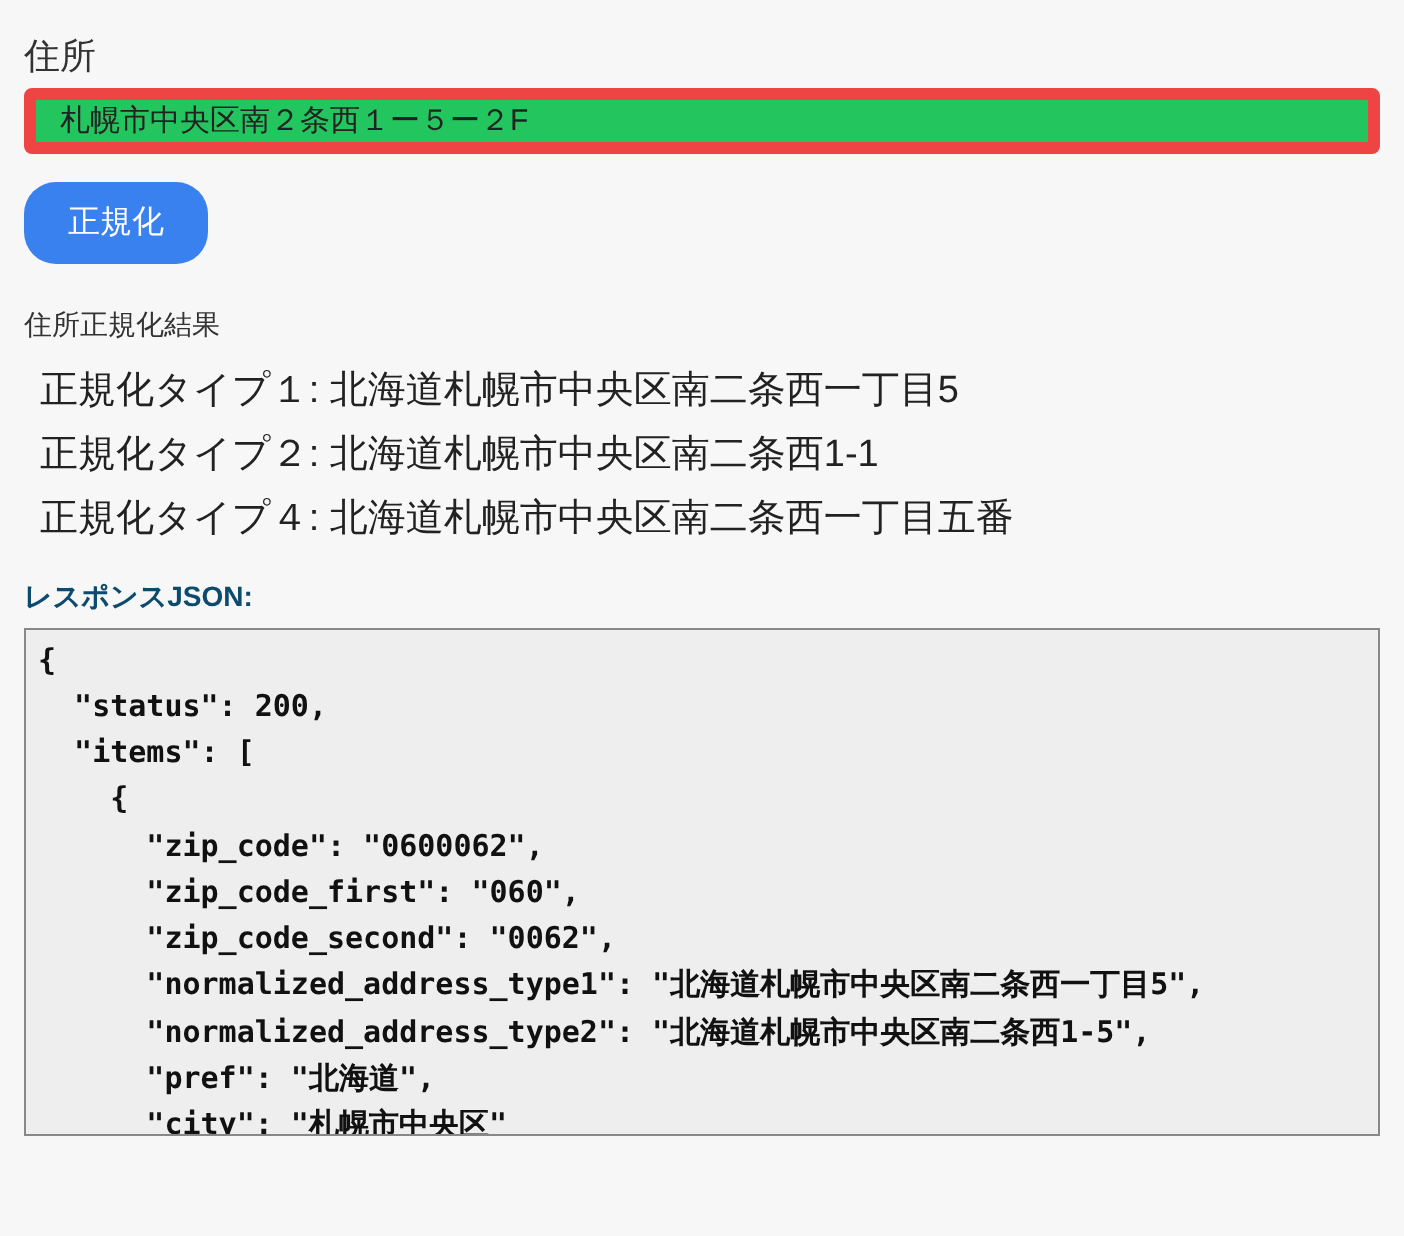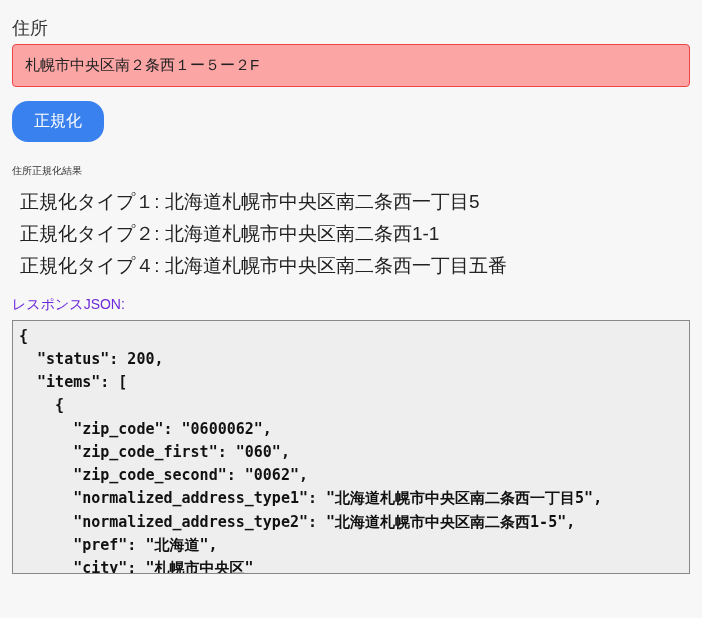--- a/index.html
+++ b/index.html
@@ -14,54 +14,55 @@
     padding: 0 12px 12px 12px;
   }
   .field-label {
     font-size: 18px;
     margin: 16px 0 4px 0;
     color: #333;
   }
   .text-input {
     width: 100%;
     font-size: 15px;
-    padding: 12px 12px;
-    border: 1px solid #ef4444;
+    padding: 2px 12px;
+    border: 6px solid #ef4444;
     border-radius: 4px;
-    background: #fca5a5;
+    background: #22c55e;
     color: #222;
   }
   .btn-primary {
     margin-top: 14px;
     display: inline-block;
     background: #3a81f0;
     color: #fff;
     border: none;
     border-radius: 16px;
     font-size: 16px;
     padding: 10px 22px;
     cursor: pointer;
   }
   .section-title {
-    font-size: 10px;
+    font-size: 14px;
     margin-top: 22px;
     margin-bottom: 8px;
     color: #333;
   }
   .result-list {
     margin-left: 8px;
     font-size: 19px;
     line-height: 1.68;
     color: #222;
   }
   .response-label {
     font-size: 14px;
     margin-top: 14px;
     margin-bottom: 6px;
-    color: #6d28d9;
+    color: #0c4a6e;
+    font-weight: bold;
   }
   .json-box {
     width: 100%;
     height: 254px;
     overflow-y: scroll;
     border: 1.5px solid #888;
     background: #eeeeee;
     font-family: ui-monospace, SFMono-Regular, Menlo, Consolas, monospace;
     font-size: 15px;
     font-weight: 600;

